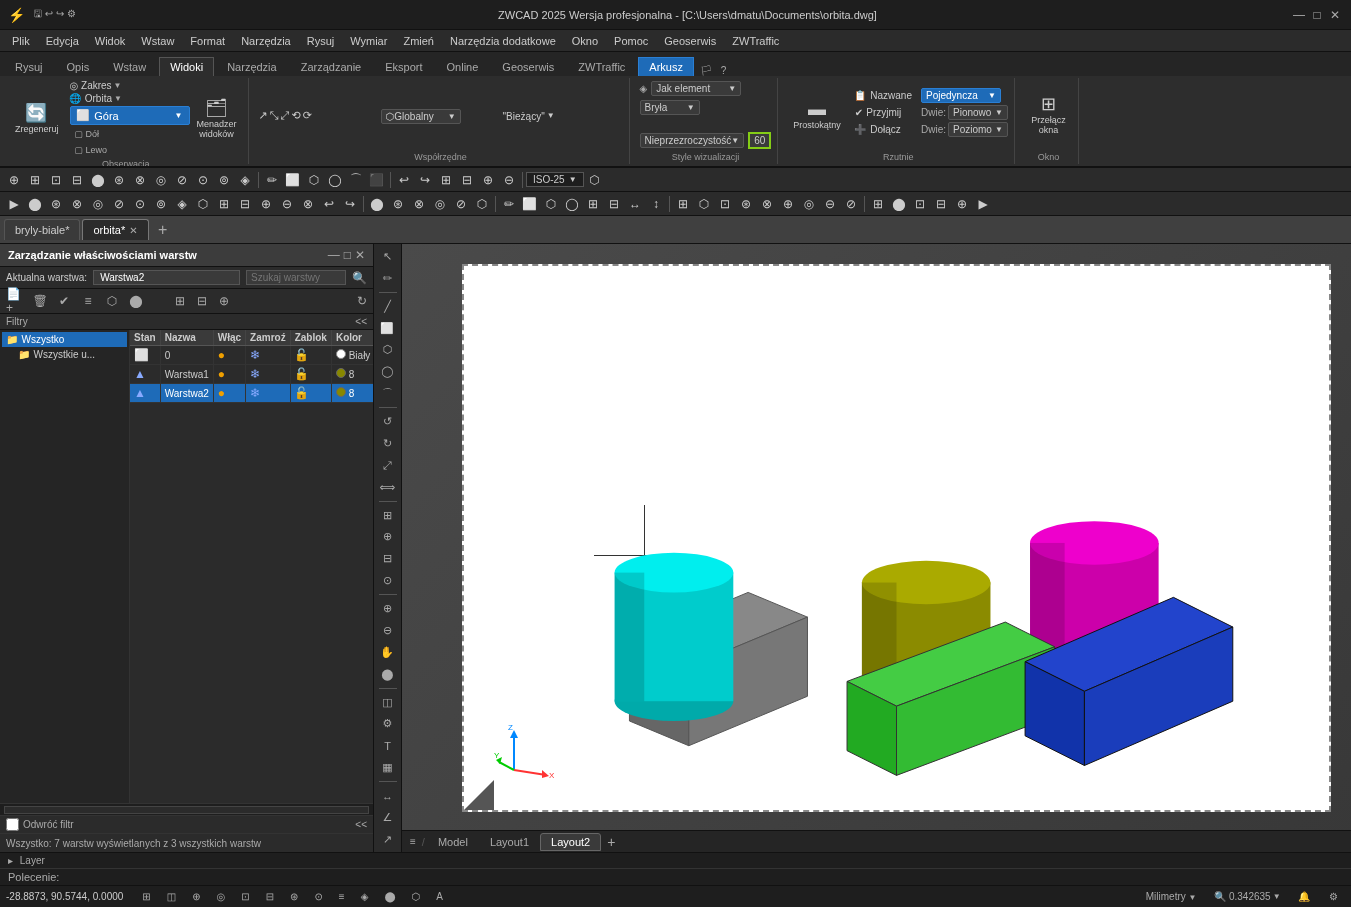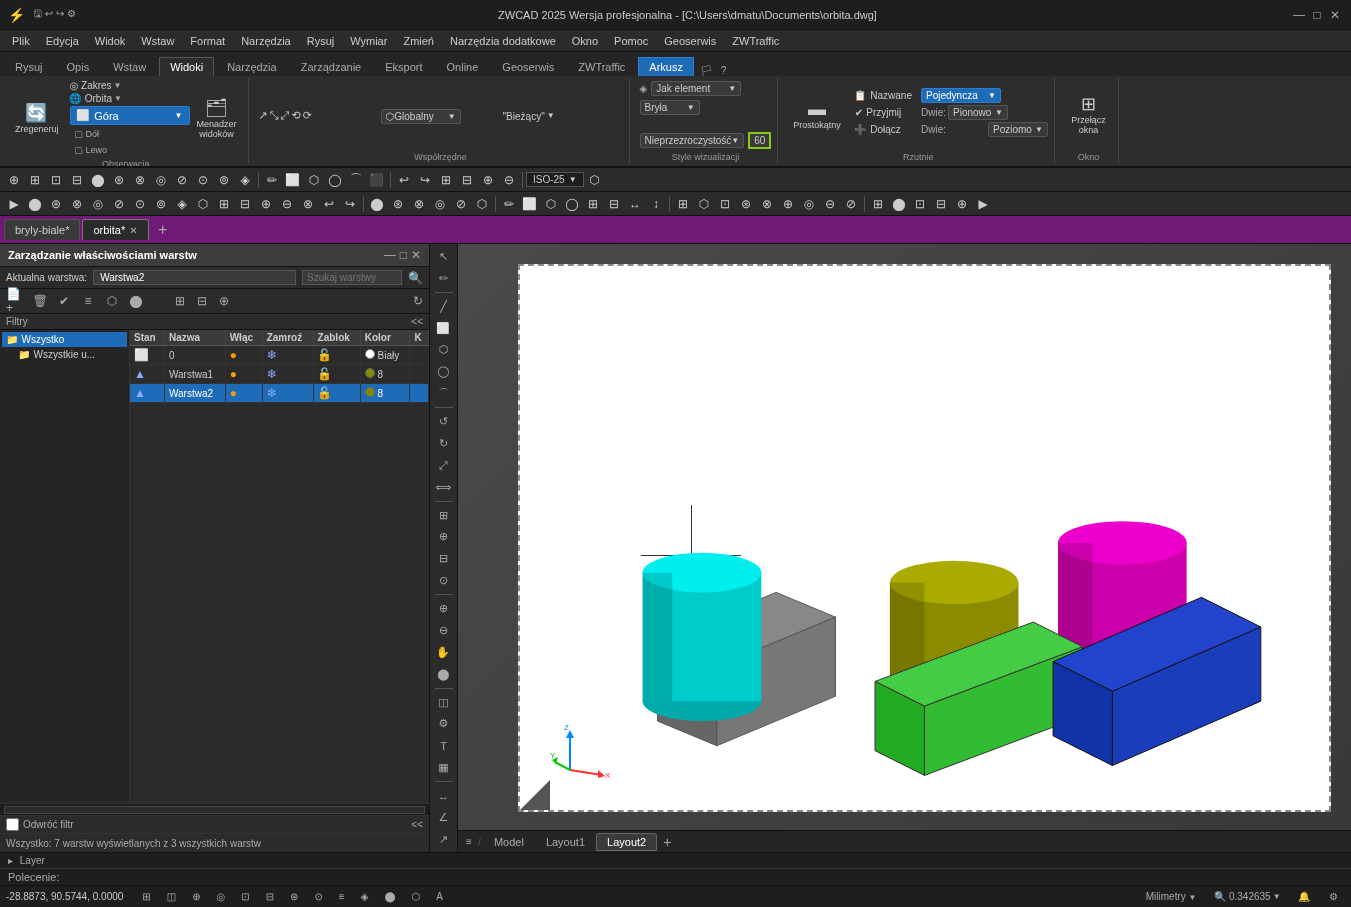--- a/index.html
+++ b/index.html
@@ -31,28 +31,28 @@
     .ribbon-btn-small { display: flex; align-items: center; gap: 3px; padding: 1px 4px; cursor: pointer; border: 1px solid transparent; border-radius: 2px; white-space: nowrap; font-size: 10px; color: #ccc; }
     .ribbon-dropdown { display: flex; align-items: center; background: #3a3a3a; border: 1px solid #555; border-radius: 2px; padding: 1px 4px; cursor: pointer; font-size: 11px; color: #ccc; min-width: 100px; }
     .ribbon-dropdown .dd-arrow { margin-left: auto; font-size: 8px; }
 
     
     #toolbar1, #toolbar2 { background: #2b2b2b; height: 24px; display: flex; align-items: center; padding: 0 4px; gap: 1px; border-bottom: 1px solid #111; overflow: hidden; }
     .tb-btn { width: 20px; height: 20px; display: flex; align-items: center; justify-content: center; cursor: pointer; font-size: 12px; color: #ccc; border: 1px solid transparent; border-radius: 2px; }
     .tb-sep { width: 1px; height: 16px; background: #555; margin: 0 2px; }
 
     
-    #doc-tabs { background: #701a75; height: 28px; display: flex; align-items: center; padding: 0 4px; border-bottom: 1px solid #111; }
+    #doc-tabs { background: #404040; height: 28px; display: flex; align-items: center; padding: 0 4px; border-bottom: 1px solid #111; }
     .doc-tab { background: #3a3a3a; border: 1px solid #555; border-bottom: none; padding: 4px 10px; margin-right: 2px; cursor: pointer; font-size: 11px; color: #ccc; display: flex; align-items: center; gap: 4px; border-radius: 3px 3px 0 0; }
     .doc-tab.active { background: #2b2b2b; color: #fff; border-color: #777; }
     .doc-tab .close-x { font-size: 10px; color: #aaa; cursor: pointer; }
     .doc-tab-add { width: 24px; height: 22px; display: flex; align-items: center; justify-content: center; cursor: pointer; font-size: 16px; color: #aaa; }
 
     
-    #layer-panel { width: 430px; background: #2b2b2b; border-right: 1px solid #111; display: flex; flex-direction: column; }
+    #layer-panel { width: 374px; background: #2b2b2b; border-right: 1px solid #111; display: flex; flex-direction: column; }
     #layer-panel-header { background: #3c3c3c; padding: 4px 8px; display: flex; align-items: center; justify-content: space-between; border-bottom: 1px solid #111; }
     #layer-panel-title { font-size: 11px; color: #fff; font-weight: bold; }
     #layer-panel-controls { display: flex; gap: 4px; align-items: center; }
     #layer-panel-controls span { cursor: pointer; color: #aaa; font-size: 12px; }
 
     #layer-toolbar { padding: 3px 6px; display: flex; gap: 4px; align-items: center; border-bottom: 1px solid #111; }
     .layer-tb-btn { font-size: 12px; cursor: pointer; color: #aaa; width: 20px; height: 18px; display: flex; align-items: center; justify-content: center; }
 
     #layer-filter-bar { display: flex; align-items: center; padding: 2px 6px; border-bottom: 1px solid #111; gap: 4px; }
     #layer-filter-label { font-size: 10px; color: #aaa; }
@@ -316,21 +316,21 @@
               </div>
               <div style="display:flex; align-items:center; gap:2px;">
                 <span style="font-size:10px; color:#aaa;">Dwie:</span>
                 <div class="ribbon-dropdown" style="min-width:60px; font-size:10px;">
                   <span>Pionowo</span>
                   <span class="dd-arrow">▼</span>
                 </div>
               </div>
               <div style="display:flex; align-items:center; gap:2px;">
                 <span style="font-size:10px; color:#aaa;">Dwie:</span>
-                <div class="ribbon-dropdown" style="min-width:60px; font-size:10px;margin-left:40px;">
+                <div class="ribbon-dropdown" style="min-width:60px; font-size:10px;">
                   <span>Poziomo</span>
                   <span class="dd-arrow">▼</span>
                 </div>
               </div>
             </div>
           </div>
         </div>
         <div class="ribbon-group-label">Rzutnie</div>
       </div>
 

